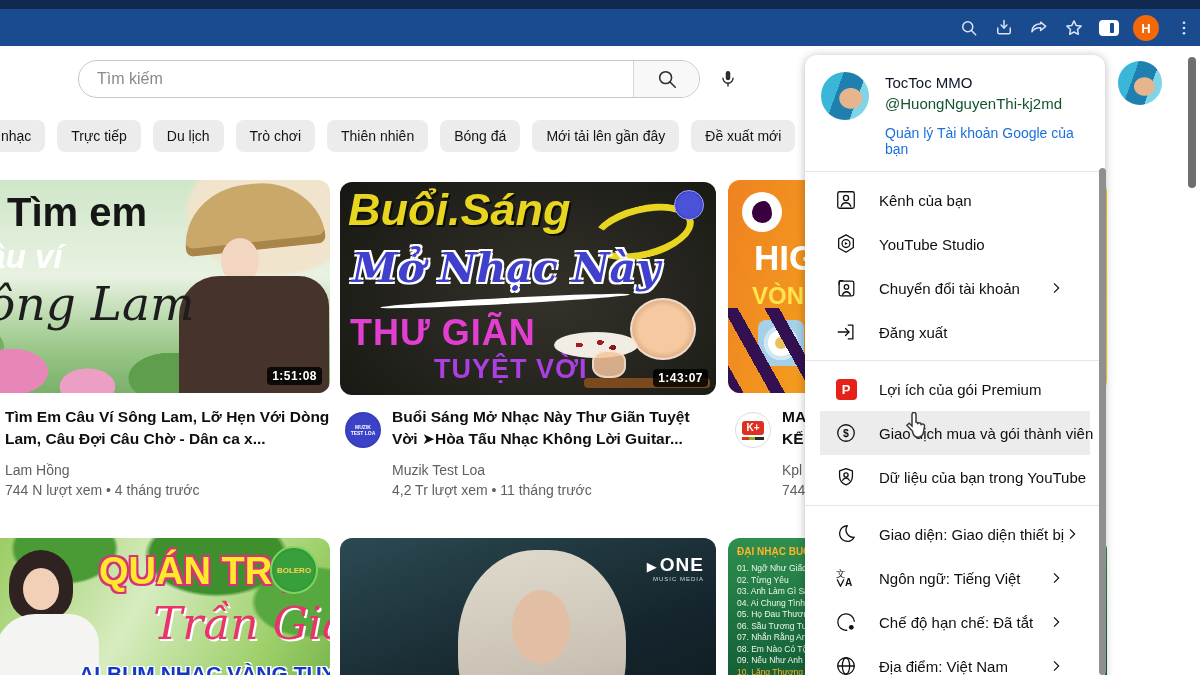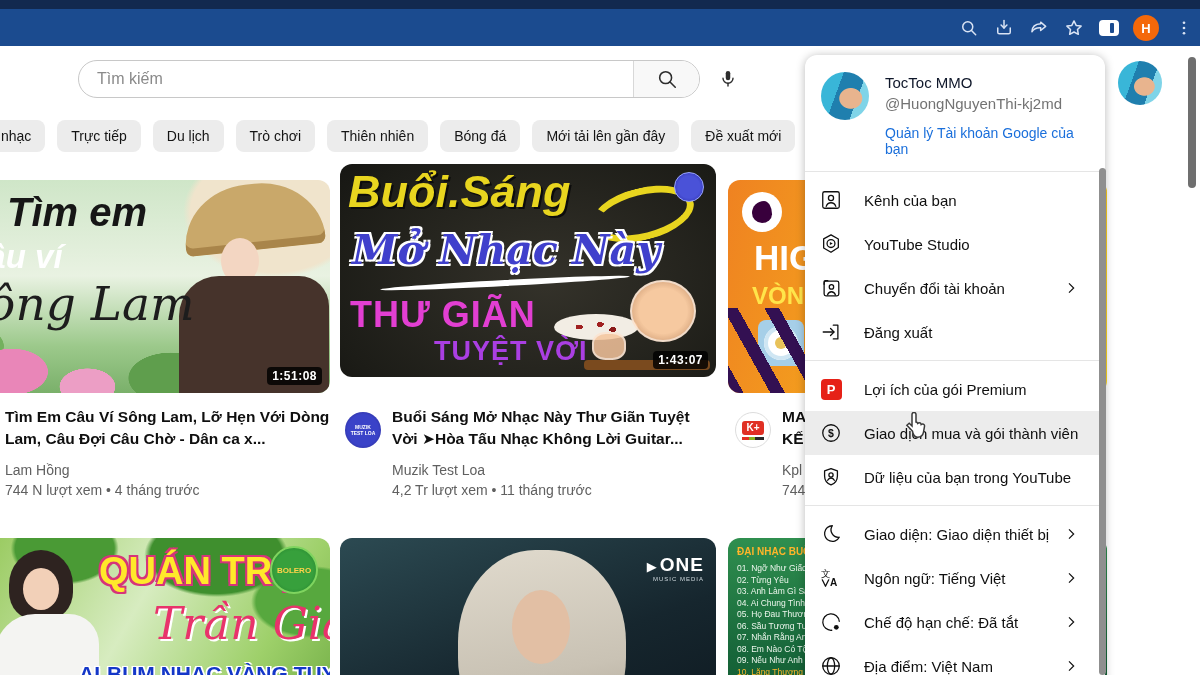--- a/index.html
+++ b/index.html
@@ -45,30 +45,30 @@
   .tline { position:absolute; white-space:nowrap; }
 
   #t1 { left:-49px; top:134px;
     background:
       radial-gradient(60px 38px at 16% 90%, #e986b8 0 60%, transparent 61%),
       radial-gradient(46px 30px at 36% 97%, #ec9ec5 0 60%, transparent 61%),
       radial-gradient(70px 42px at 58% 93%, #5f9e4d 0 60%, transparent 61%),
       radial-gradient(56px 34px at 5% 78%, #74b05e 0 60%, transparent 61%),
       radial-gradient(150px 110px at 85% 15%, #f0e4cc 0 55%, transparent 60%),
       linear-gradient(180deg,#cfe6c8 0%,#e9f2e2 45%,#9cc98b 78%,#7ab06a 100%); }
-  .t1-l1 { left:56px; top:10px; font-size:40px; font-weight:800; color:#161616; font-style:italic; }
+  .t1-l1 { left:56px; top:10px; font-size:40px; font-weight:800; color:#161616; }
   .t1-l2 { left:18px; top:58px; font-size:33px; font-weight:700; font-style:italic; color:#fff; }
   .t1-l3 { left:12px; top:96px; font-size:47px; font-style:italic; font-family:"DejaVu Serif",serif; color:#1d1d1d; }
   .t1-hat { left:232px; top:4px; width:140px; height:66px; background:#c9a86a;
     border-radius:50% 50% 8px 8px / 95% 95% 8px 8px; transform:rotate(-6deg);
     box-shadow:inset 0 -8px 0 #a9854a; }
   .t1-face { left:270px; top:58px; width:38px; height:46px; background:#f3d6c2; border-radius:50%; }
   .t1-body { left:228px; top:96px; width:150px; height:120px; background:#46332b; border-radius:40px 30px 0 0; }
 
-  #t2 { left:340px; top:118px; width:376px;
+  #t2 { left:340px; top:136px; width:376px;
     background:radial-gradient(300px 200px at 55% 55%, #34322a 0%, #1c1c17 75%, #121210 100%); }
   .t2-l1 { left:8px; top:2px; font-size:45px; font-weight:800; color:#e8d51f; font-style:italic;
     text-shadow:2px 2px 0 #0c0c0c; }
   .t2-swirl { left:250px; top:24px; width:105px; height:52px; border:7px solid #e8d51f; border-radius:50%;
     border-left-color:transparent; transform:rotate(-14deg); }
   .t2-l2 { left:12px; top:62px; font-size:41px; font-weight:700; font-style:italic;
     font-family:"DejaVu Serif",serif; color:#4040cc;
     text-shadow:2px 2px 0 #fff,-2px 2px 0 #fff,2px -2px 0 #fff,-2px -2px 0 #fff; }
   .t2-swoosh { left:40px; top:116px; width:250px; height:6px; background:#fff; border-radius:50%; transform:rotate(-3deg); }
   .t2-l3 { left:10px; top:130px; font-size:36px; font-weight:800; color:#e23fd2; letter-spacing:1px; }
@@ -148,24 +148,24 @@
   .av-kplus .bar { width:22px; height:3px; background:linear-gradient(90deg,#e03024 0 30%,#88b420 30% 60%,#2a2a2a 60% 100%); }
 
   
   .menu { position:absolute; left:805px; top:9px; width:300px; height:640px; background:#fff;
     border-radius:12px; box-shadow:0 1px 10px rgba(0,0,0,.28); z-index:5; }
   .menu-header { padding:17px 16px 13px 16px; display:flex; gap:16px; }
   .menu-avatar { width:48px; height:48px; border-radius:50%; flex:none; cursor:pointer;
     background:radial-gradient(20px 18px at 62% 55%, #e8b48e 0 55%, transparent 60%),
                linear-gradient(110deg,#39b6d8 0 35%,#1f7fae 35% 70%,#7fd4e8 70% 100%); }
   .acc-name { font-size:15px; line-height:21px; color:#0f172a; }
-  .acc-handle { font-size:15px; line-height:21px; color:#737373; }
+  .acc-handle { font-size:15px; line-height:21px; color:#14532d; }
   .acc-link { display:inline-block; margin-top:11px; font-size:14px; color:#1a6fdb; cursor:pointer; }
   .menu-divider { border-top:1px solid #e5e5e5; }
-  .menu-section { padding:6px 0; }
+  .menu-section { padding:6px 15px; }
   .menu-item { height:44px; display:flex; align-items:center; padding:0 14px; cursor:pointer; }
   .menu-item.hl { background:#ececec; }
   .mi-icon { width:24px; height:24px; flex:none; display:flex; align-items:center; justify-content:center; }
   .mi-icon svg { stroke:#0f0f0f; fill:none; stroke-width:1.4; stroke-linecap:round; stroke-linejoin:round; }
   .mi-label { margin-left:21px; font-size:15px; color:#0f0f0f; white-space:nowrap; }
   .mi-chevron { margin-left:auto; margin-right:12px; display:flex; }
   .mi-chevron svg { stroke:#0f0f0f; fill:none; stroke-width:1.8; }
   .premium-box { width:21px; height:21px; background:#e62117; border-radius:4px; color:#fff;
     font-size:13px; font-weight:bold; display:flex; align-items:center; justify-content:center; }
 

